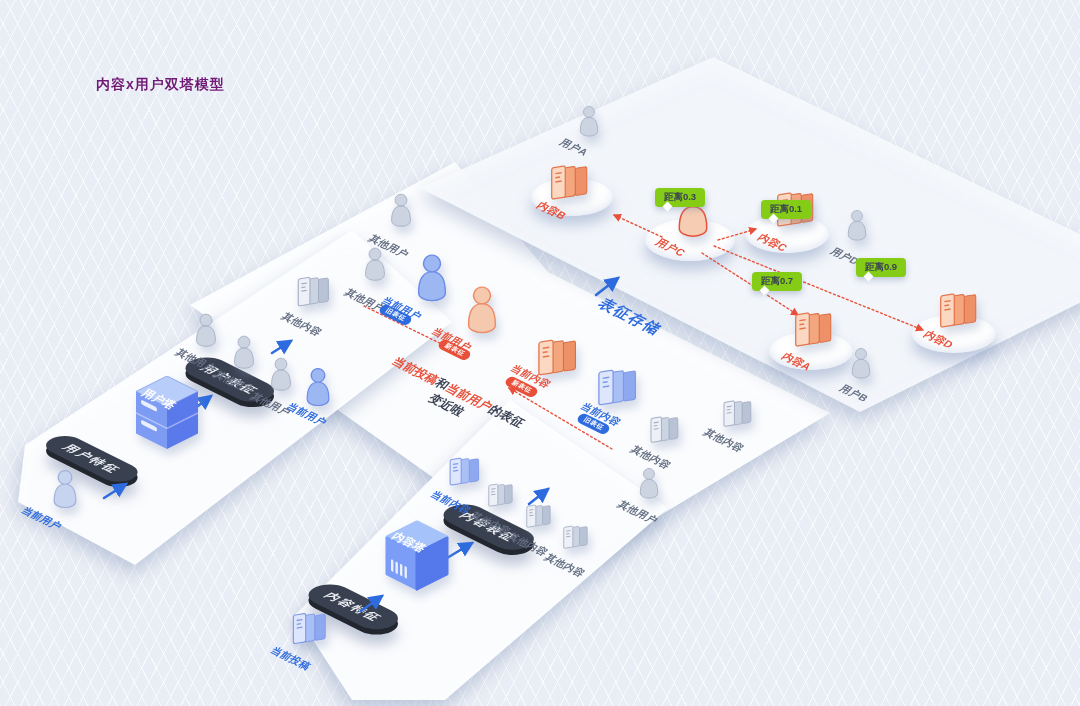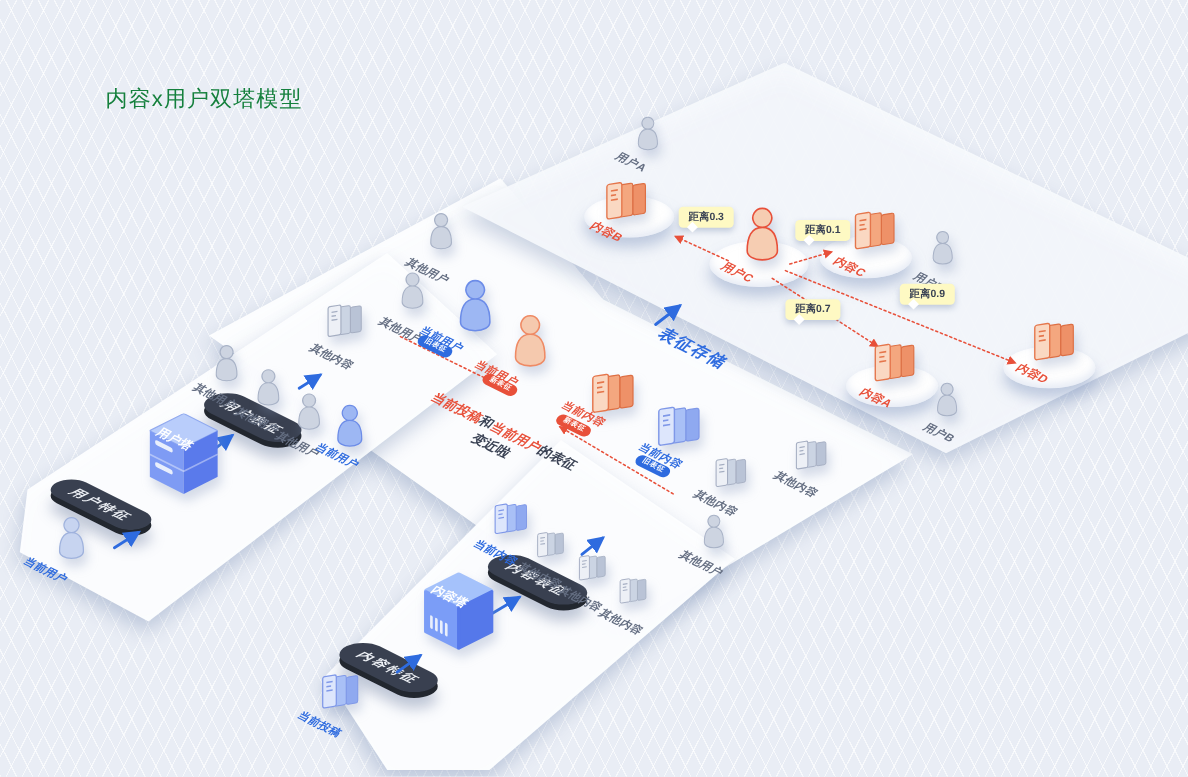--- a/index.html
+++ b/index.html
@@ -4,21 +4,21 @@
 <style>
   html,body{margin:0;padding:0;}
   body{
     width:1080px;height:706px;position:relative;overflow:hidden;
     font-family:"Liberation Sans",sans-serif;
     background-color:#e9edf5;
     background-image:
       repeating-linear-gradient(117deg, rgba(255,255,255,.65) 0 1px, transparent 1px 13px),
       repeating-linear-gradient(63deg, rgba(255,255,255,.65) 0 1px, transparent 1px 13px);
   }
-  #title{position:absolute;left:96px;top:76px;margin:0;font-size:20px;font-weight:normal;color:#15803d;letter-spacing:1px;z-index:9;}
+  #title{position:absolute;left:96px;top:76px;margin:0;font-size:14px;font-weight:bold;color:#701a75;letter-spacing:1px;z-index:9;}
   svg.layer{position:absolute;left:0;top:0;width:1080px;height:706px;}
   #planes{z-index:0;}
   #arrows{z-index:3;}
   .plane{filter:drop-shadow(-2px 9px 9px rgba(128,148,185,.45));}
   .ep{position:absolute;background:#fff;border-radius:50%;z-index:1;
       box-shadow:0 9px 13px rgba(148,166,200,.55), inset 0 -4px 8px rgba(206,216,236,.5);}
   .ic{position:absolute;z-index:4;filter:drop-shadow(3px 7px 5px rgba(130,148,185,.33));}
   .pill{position:absolute;z-index:2;background:#394050;border-radius:999px;
       transform:matrix(0.894,0.447,-0.894,0.447,0,0);transform-origin:0 0;
       display:flex;align-items:center;justify-content:center;
@@ -27,23 +27,23 @@
   .lbl{position:absolute;z-index:5;font-weight:bold;font-size:10px;white-space:nowrap;
       transform:rotate(26.5deg) skewX(-16deg);transform-origin:0 0;letter-spacing:.3px;}
   .lg{color:#646e82;} .lb{color:#2e6bdf;} .lr{color:#e8503a;}
   .big{font-size:15px;letter-spacing:1.5px;}
   .cube-lbl{color:#fff;font-size:11px;z-index:5;}
   .ellbl{font-size:10.5px;}
   .badge{position:absolute;z-index:5;border-radius:999px;color:#fff;font-size:6.5px;font-weight:bold;
       padding:2px 6px;letter-spacing:.5px;transform:rotate(26.5deg) skewX(-10deg);transform-origin:0 0;
       line-height:1;white-space:nowrap;}
   .badge.bblue{background:#2e6bdf;} .badge.bred{background:#e8503a;}
-  .bub{position:absolute;z-index:6;background:#fef9c3;border-radius:4px;width:50px;height:19px;
+  .bub{position:absolute;z-index:6;background:#84cc16;border-radius:4px;width:50px;height:19px;
       box-shadow:0 3px 6px rgba(128,146,180,.45);
-      font-size:9.5px;font-weight:bold;color:#3a4254;display:flex;align-items:center;justify-content:center;}
+      font-size:9.5px;font-weight:bold;color:#3a4254;display:flex;align-items:center;justify-content:center;margin-left:38px;}
   .bub::after{content:"";position:absolute;left:9px;bottom:-3px;width:7px;height:7px;background:#fff;transform:rotate(45deg);}
   #caption{position:absolute;left:396px;top:352px;width:152px;z-index:5;
       transform:rotate(26.5deg) skewX(-16deg);transform-origin:0 0;
       font-size:12px;font-weight:bold;color:#3a4254;line-height:1.4;text-align:center;}
   #caption .r{color:#e8503a;}
 </style>
 </head>
 <body>
 
 <h1 id="title">内容x用户双塔模型</h1>

